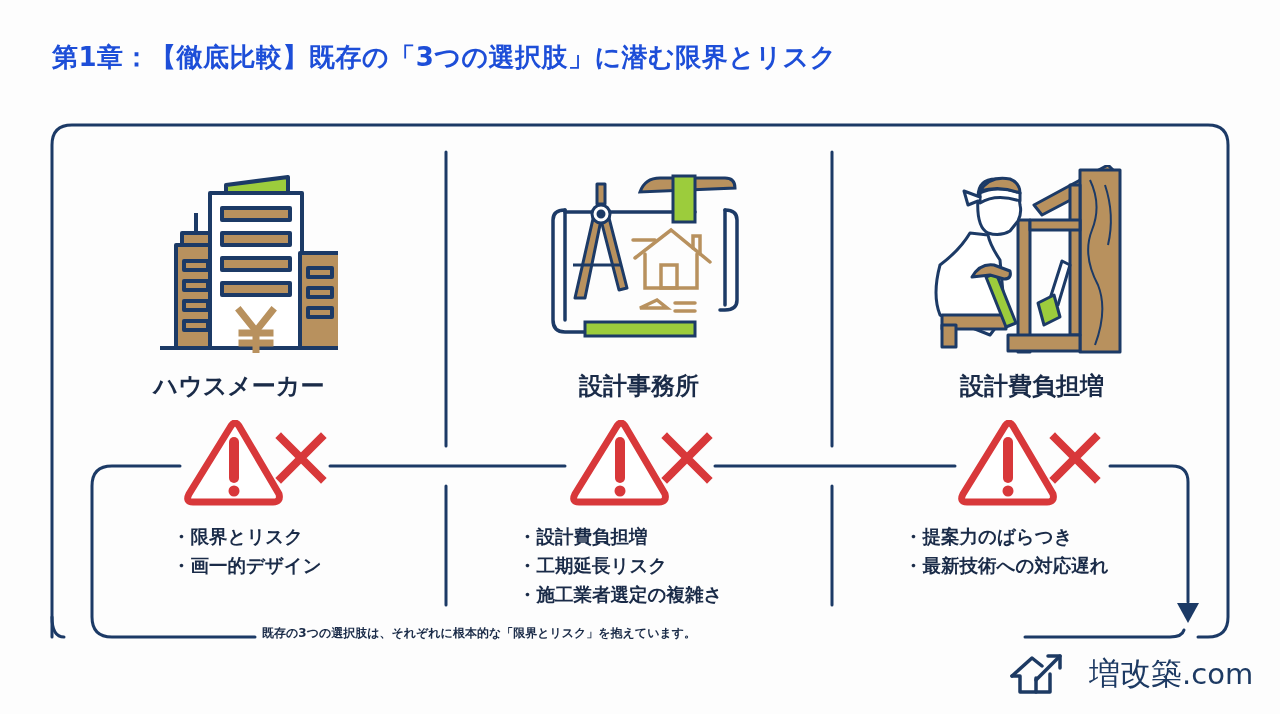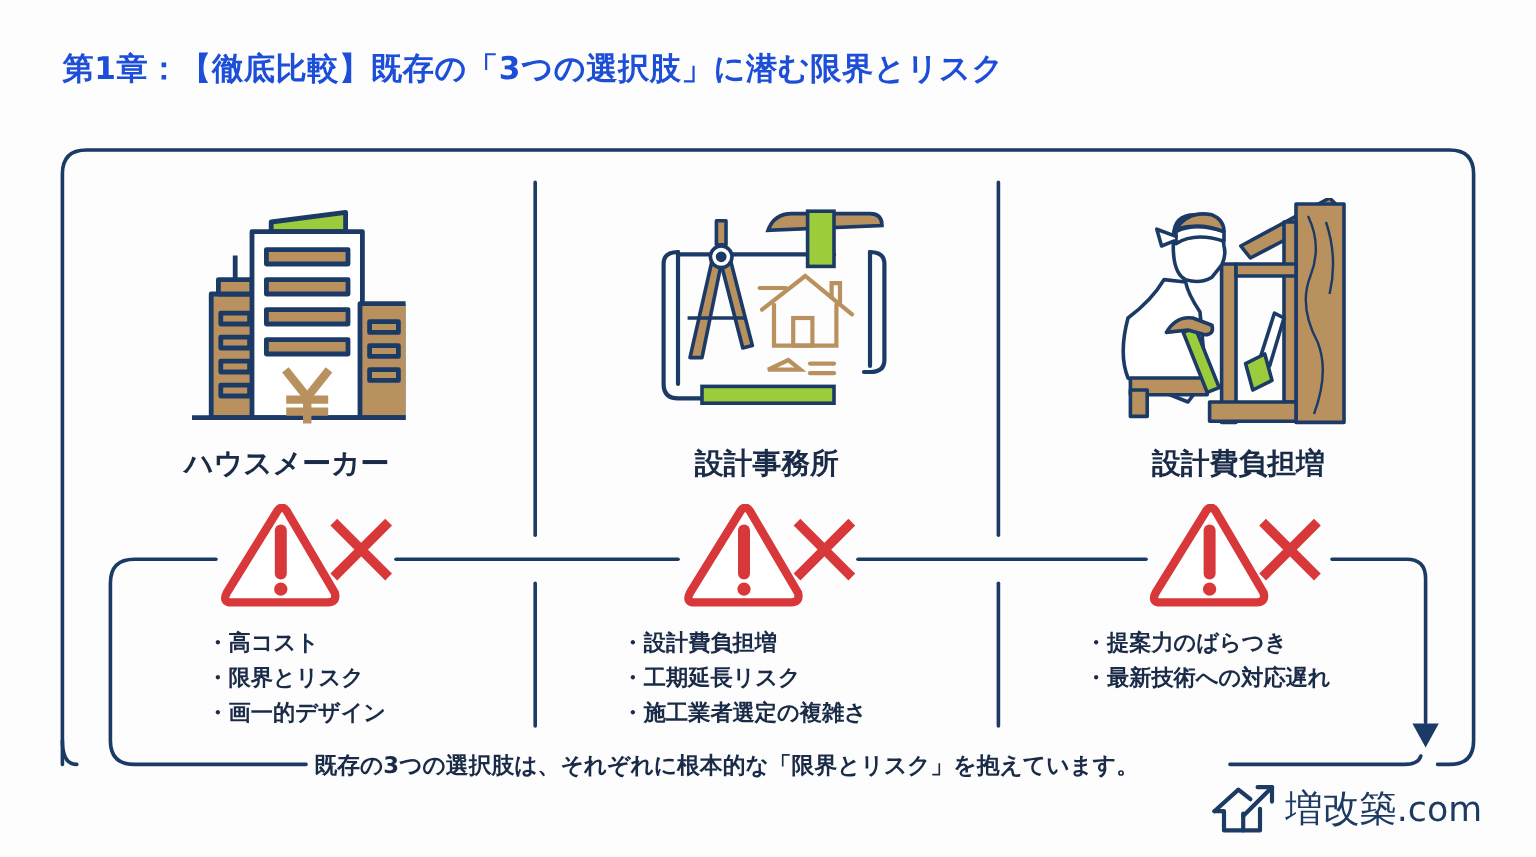--- a/index.html
+++ b/index.html
@@ -21,27 +21,27 @@
   }
   .icon-box { position:absolute; }
   .warn { position:absolute; top:420px; }
   .risks {
     position:absolute; top:522px; list-style:none; margin:0; padding:0;
     font-size:18.5px; font-weight:bold; color:#1a2b48; line-height:29px;
   }
   .risks li::before { content:"・"; }
   .summary {
     position:absolute; top:625px; left:262px; width:760px;
-    font-size:19px; font-weight:bold; color:#1a2b48; white-space:nowrap;
+    font-size:12px; font-weight:bold; color:#1a2b48; white-space:nowrap;
   }
   .logo {
     position:absolute; left:1008px; top:652px; display:flex; align-items:center;
   }
   .logo-text {
-    font-size:31px; color:#1d3a63; margin-left:5px; letter-spacing:0;
+    font-size:31px; color:#1d3a63; margin-left:23px; letter-spacing:0;
   }
   .logo-text .dom { font-size:29px; }
 </style>
 </head>
 <body>
 
 <div class="title">第1章：【徹底比較】既存の「3つの選択肢」に潜む限界とリスク</div>
 
 <svg class="frame" width="1280" height="714">
   <g fill="none" stroke="#1c3a66" stroke-width="3" stroke-linecap="round">
@@ -193,21 +193,20 @@
 <div class="warn" style="left:957px;">
   <svg width="148" height="90" viewBox="0 0 148 90">
     <path d="M48,6 Q52,0 56,6 L96,74 Q98,82 90,82 L10,82 Q2,82 6,74 Z" fill="#fff" stroke="#d8383a" stroke-width="7" stroke-linejoin="round"></path>
     <path d="M51,22 L51,58" stroke="#d8383a" stroke-width="10" stroke-linecap="round"></path>
     <circle cx="51" cy="71" r="5.5" fill="#d8383a"></circle>
     <path d="M98,18 L138,58 M138,18 L98,58" stroke="#d8383a" stroke-width="8" stroke-linecap="square"></path>
   </svg>
 </div>
 
 <ul class="risks" style="left:172px;">
-  <li>高コスト</li>
   <li>限界とリスク</li>
   <li>画一的デザイン</li>
 </ul>
 <ul class="risks" style="left:518px;">
   <li>設計費負担増</li>
   <li>工期延長リスク</li>
   <li>施工業者選定の複雑さ</li>
 </ul>
 <ul class="risks" style="left:904px;">
   <li>提案力のばらつき</li>

